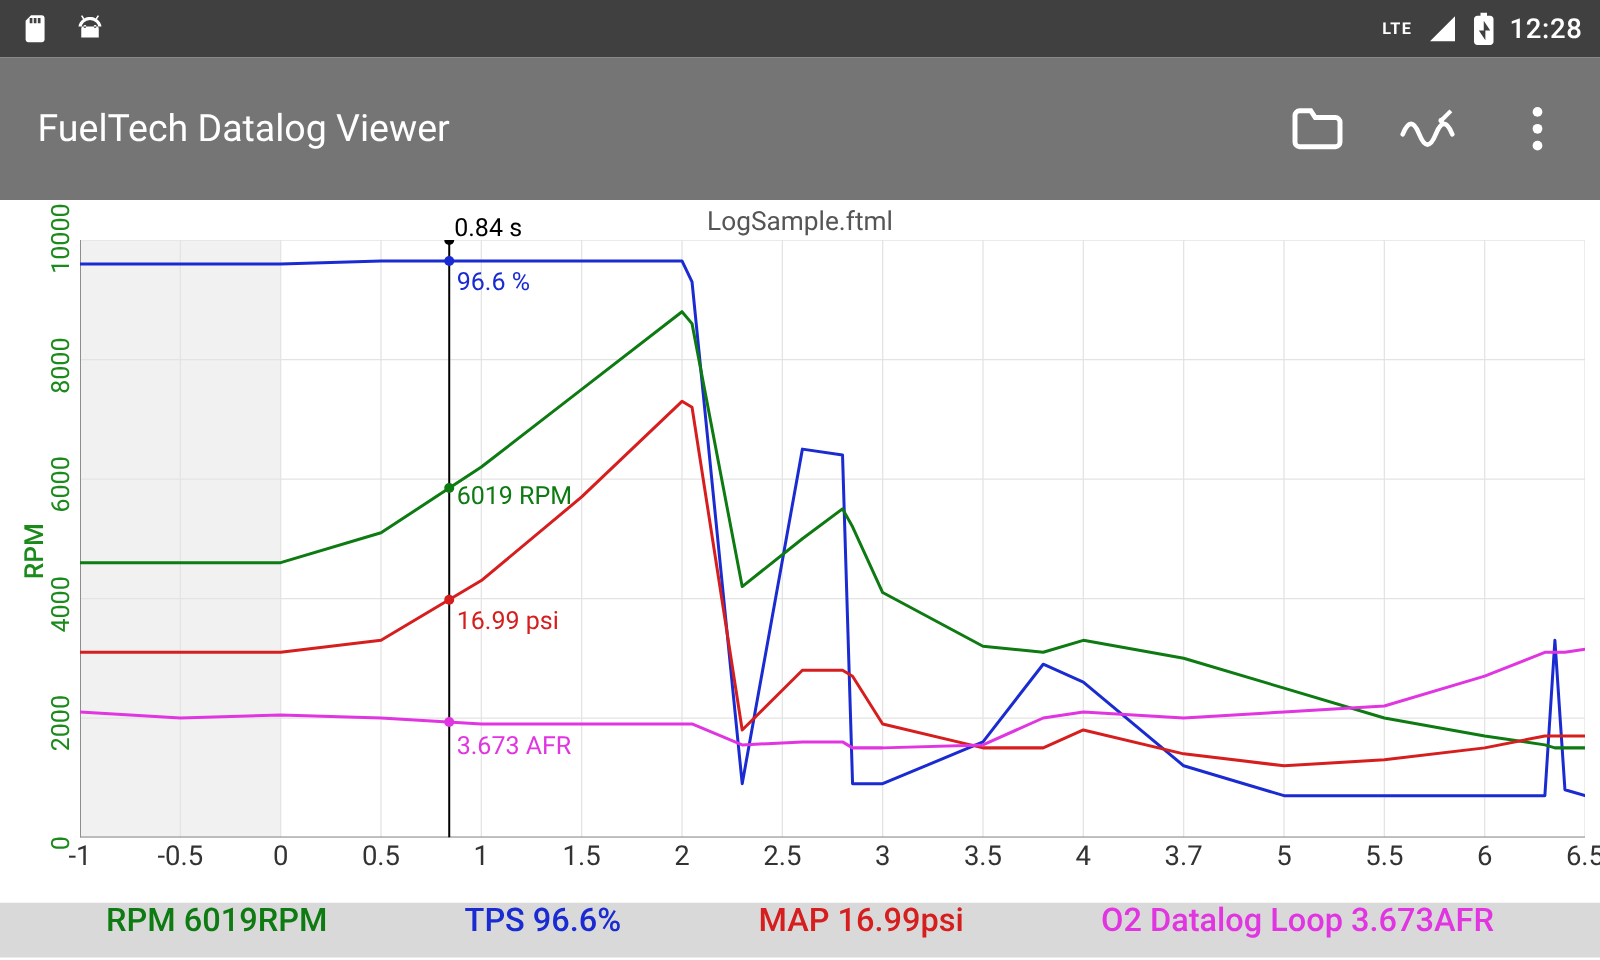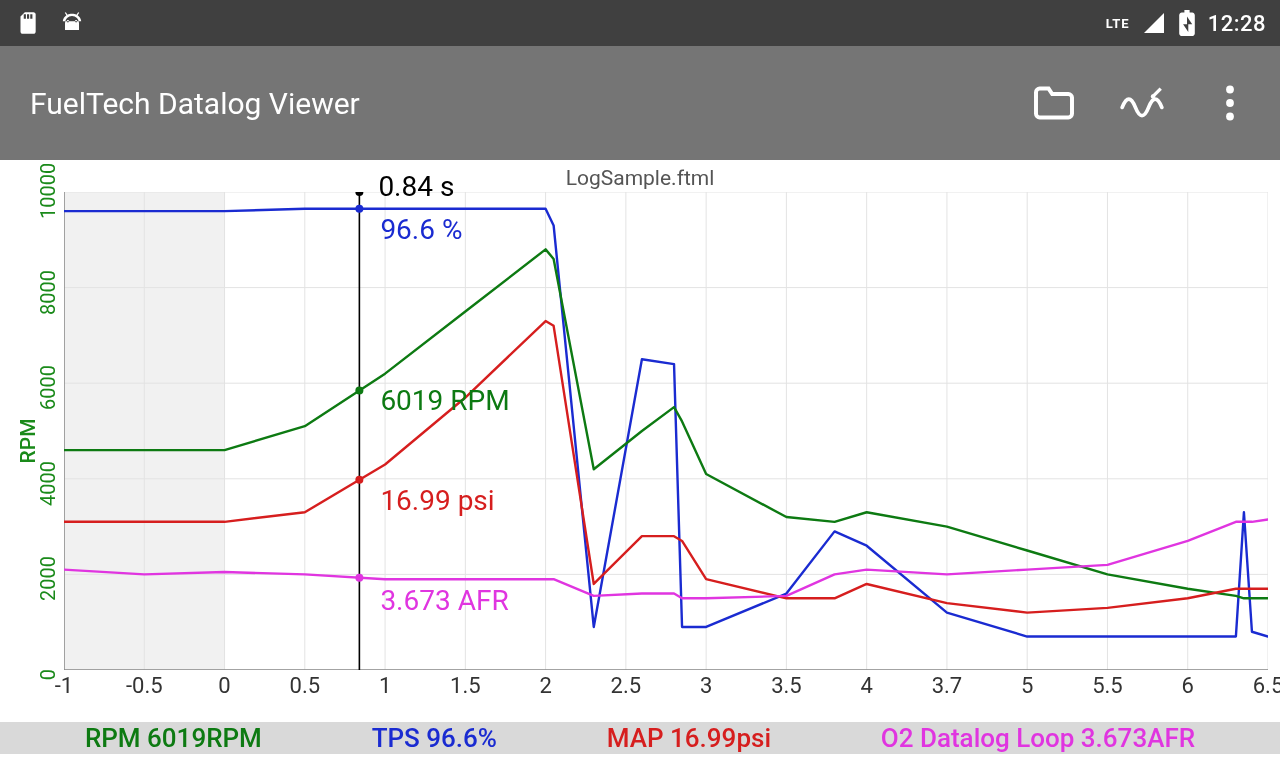--- a/index.html
+++ b/index.html
@@ -17,23 +17,23 @@
   .toolbar-actions { display:flex; gap:44px; align-items:center; }
   .tb-btn { width:44px; height:44px; display:flex; align-items:center; justify-content:center; cursor:pointer; }
   
   .chart-area { position:relative; height: calc(768px - 46px - 114px - 46px); background:#fff; }
   .chart-title { position:absolute; top:6px; left:0; right:0; text-align:center; font-size:21px; color:#555; }
   .plot { position:absolute; left:64px; top:32px; right:12px; bottom:52px; }
   .ylab { position:absolute; left:6px; top:50%; transform: translateY(-50%) rotate(-90deg); transform-origin:center; font-size:21px; color:#1a8a1a; font-weight:500; }
   .ytick { position:absolute; left:34px; width:28px; text-align:right; transform: translateY(50%) rotate(-90deg); transform-origin:center; font-size:20px; color:#1a8a1a; }
   .xtick { position:absolute; bottom:24px; transform:translateX(-50%); font-size:22px; color:#333; }
   
-  .cursor-annot { position:absolute; font-size:28px; white-space:nowrap;margin-left:15px; }
+  .cursor-annot { position:absolute; font-size:20px; white-space:nowrap; }
   
-  .readout { height:32px; background:#d9d9d9; display:flex; align-items:center; justify-content:space-around; padding:0 30px; font-size:26px; font-weight:500; }
+  .readout { height:44px; background:#d9d9d9; display:flex; justify-content:space-around; padding:0 30px; font-size:26px; font-weight:500; }
   .ro { white-space:nowrap; }
 </style>
 </head>
 <body>
 
 <div class="status-bar">
   <div class="status-left">
     <span class="sb-icon">
       <svg width="26" height="26" viewBox="0 0 24 24" fill="#fff">
           <path d="M18 2h-8L6 6v14c0 1.1.9 2 2 2h10c1.1 0 2-.9 2-2V4c0-1.1-.9-2-2-2zM11 8H9V4h2v4zm3 0h-2V4h2v4zm3 0h-2V4h2v4z"></path>

